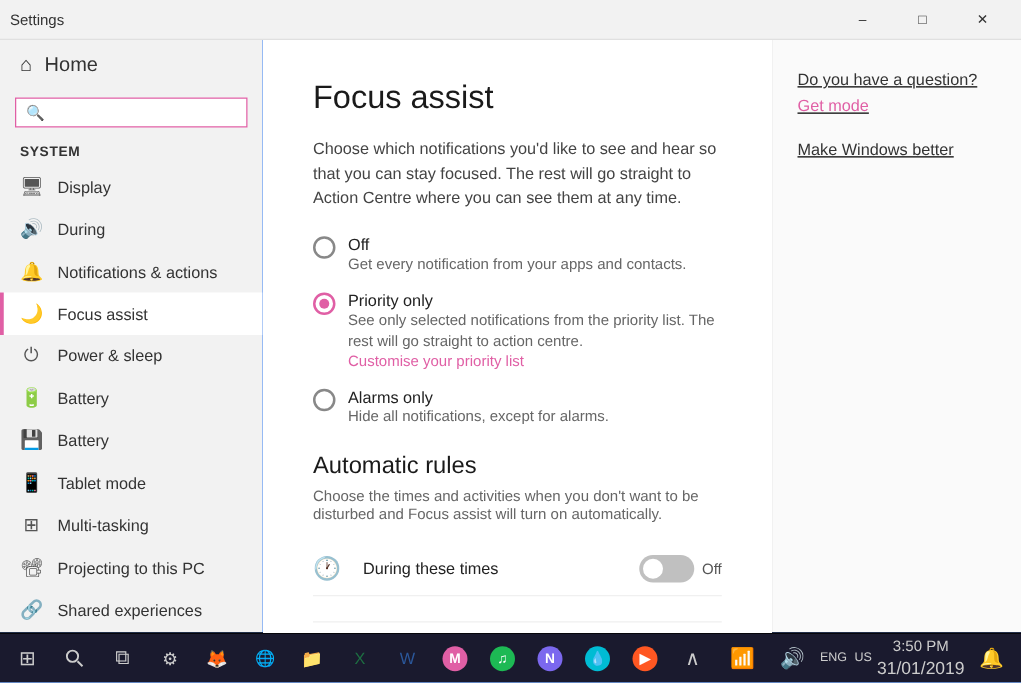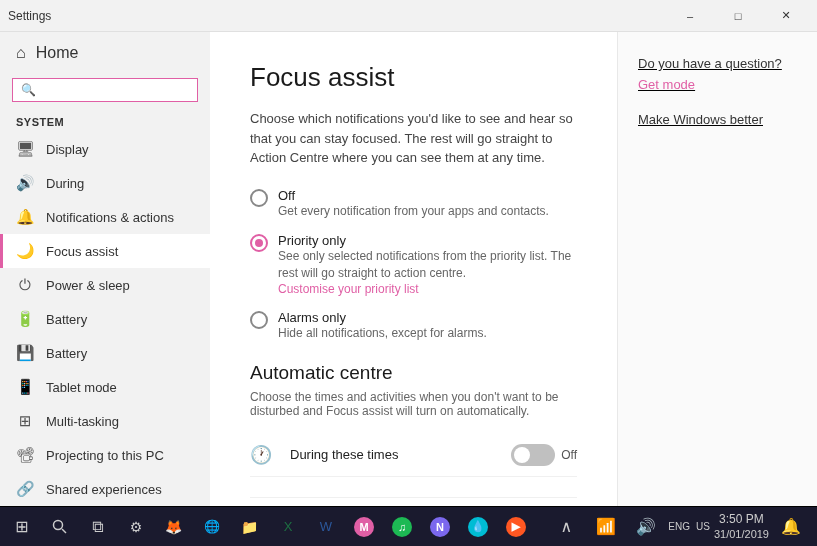--- a/index.html
+++ b/index.html
@@ -242,21 +242,21 @@
       display: flex;
       align-items: center;
       justify-content: center;
       color: #ccc;
       font-size: 16px;
       cursor: pointer;
       border-radius: 2px;
     }
     .taskbar-time { text-align: right; line-height: 1.3; }
     .taskbar-time-val { font-size: 12px; text-align: center; }
-    .taskbar-date-val { font-size: 11px; }
+    .taskbar-date-val { font-size: 14px; }
     .taskbar-sys { display: flex; align-items: flex-end; gap: 3px; font-size: 10px; color: #ccc; }
     .app-icon-circle {
       width: 20px; height: 20px; border-radius: 50%;
       display: flex; align-items: center; justify-content: center;
       font-size: 11px; font-weight: bold; color: #fff;
     }
   </style>
 </head>
 <body>
 
@@ -352,21 +352,21 @@
       </div>
 
       <div class="radio-option">
         <div class="radio-circle"></div>
         <div class="radio-text">
           <span class="radio-label">Alarms only</span>
           <span class="radio-desc">Hide all notifications, except for alarms.</span>
         </div>
       </div>
 
-      <h2 class="section-title">Automatic centre</h2>
+      <h2 class="section-title">Automatic rules</h2>
       <p class="section-desc">Choose the times and activities when you don't want to be disturbed and Focus assist will turn on automatically.</p>
 
       <div class="rule-item">
         <span class="rule-icon">🕐</span>
         <div class="rule-text">
           <div class="rule-title">During these times</div>
         </div>
         <div class="toggle-wrap">
           <div class="toggle off">
             <div class="toggle-thumb"></div>

